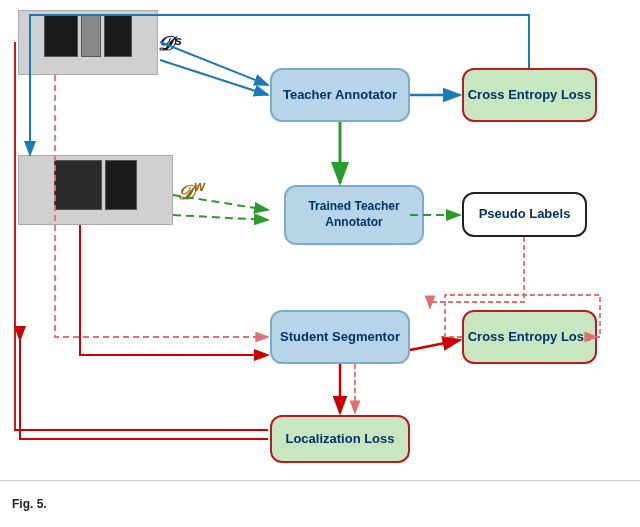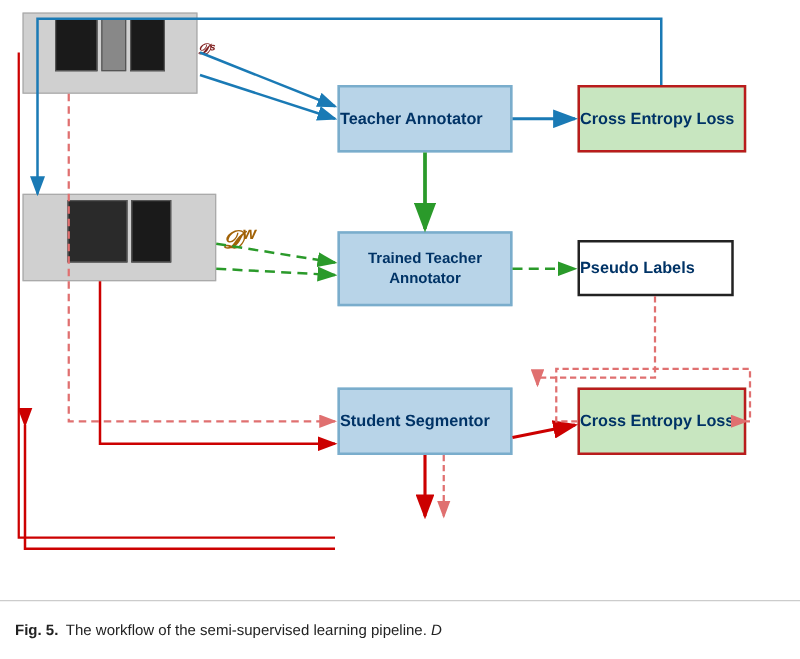--- a/index.html
+++ b/index.html
@@ -30,43 +30,44 @@
       align-items: center;
       justify-content: center;
     }
     .mini-scan {
       background: #1a1a1a;
       border: 1px solid #555;
     }
     
     .box {
       position: absolute;
-      border-radius: 0;
+      border-radius: 12px;
       display: flex;
       align-items: center;
+      justify-content: center;
       text-align: center;
       font-weight: bold;
     }
     .box-blue {
       background: #b8d4e8;
       border: 2px solid #7aadcc;
     }
     .box-green {
       background: #c8e6c0;
       border: 2px solid #b91c1c;
     }
     .box-white {
       background: #fff;
       border: 2px solid #222;
     }
     .label-ds {
       position: absolute;
-      color: #7f1d1d;
+      color: #0f172a;
       font-style: italic;
-      font-size: 12px;
+      font-size: 20px;
       font-weight: bold;
     }
     .label-dw {
       position: absolute;
       color: #a16207;
       font-style: italic;
       font-size: 20px;
       font-weight: bold;
     }
     .box-text {
@@ -134,40 +135,44 @@
   <div class="box box-blue" style="left:270px; top:68px; width:140px; height:54px;">
     <span class="box-text">Teacher
 Annotator</span>
   </div>
 
   <div class="box box-green" style="left:462px; top:68px; width:135px; height:54px;">
     <span class="box-text">Cross Entropy
 Loss</span>
   </div>
 
-  <div class="box box-blue" style="left:270px; top:185px; width:140px; height:60px;">
+  <div class="box box-blue" style="left:284px; top:185px; width:140px; height:60px;">
     <span class="box-text-small">Trained
 Teacher
 Annotator</span>
   </div>
 
   <div class="box box-white" style="left:462px; top:192px; width:125px; height:45px;">
     <span class="box-text">Pseudo Labels</span>
   </div>
 
   <div class="box box-blue" style="left:270px; top:310px; width:140px; height:54px;">
     <span class="box-text">Student
 Segmentor</span>
   </div>
 
   <div class="box box-green" style="left:462px; top:310px; width:135px; height:54px;">
     <span class="box-text">Cross Entropy
 Loss</span>
   </div>
 
+  <div class="box box-green" style="left:270px; top:415px; width:140px; height:48px;">
+    <span class="box-text">Localization
+Loss</span>
+  </div>
 
   <svg id="arrow-svg">
     <defs>
 
       <marker id="arr-blue" markerWidth="8" markerHeight="6" refX="7" refY="3" orient="auto">
         <polygon points="0 0, 8 3, 0 6" fill="#1a7ab5"></polygon>
       </marker>
 
       <marker id="arr-blue-rev" markerWidth="8" markerHeight="6" refX="1" refY="3" orient="auto">
         <polygon points="8 0, 0 3, 8 6" fill="#1a7ab5"></polygon>
@@ -228,14 +233,13 @@
 
     <polyline points="268,439 20,439 20,340" stroke="#cc0000" stroke-width="2" fill="none" marker-end="url(#arr-red-rev)"></polyline>
 
     <polyline points="268,430 15,430 15,42" stroke="#cc0000" stroke-width="1.8" fill="none"></polyline>
   </svg>
 
 </div>
 
 <div id="caption">
   <span class="caption-fig">Fig. 5.</span>
-  <span>The workflow of the semi-supervised learning pipeline. <em>D</em></span>
 </div>
 
 </body></html>

